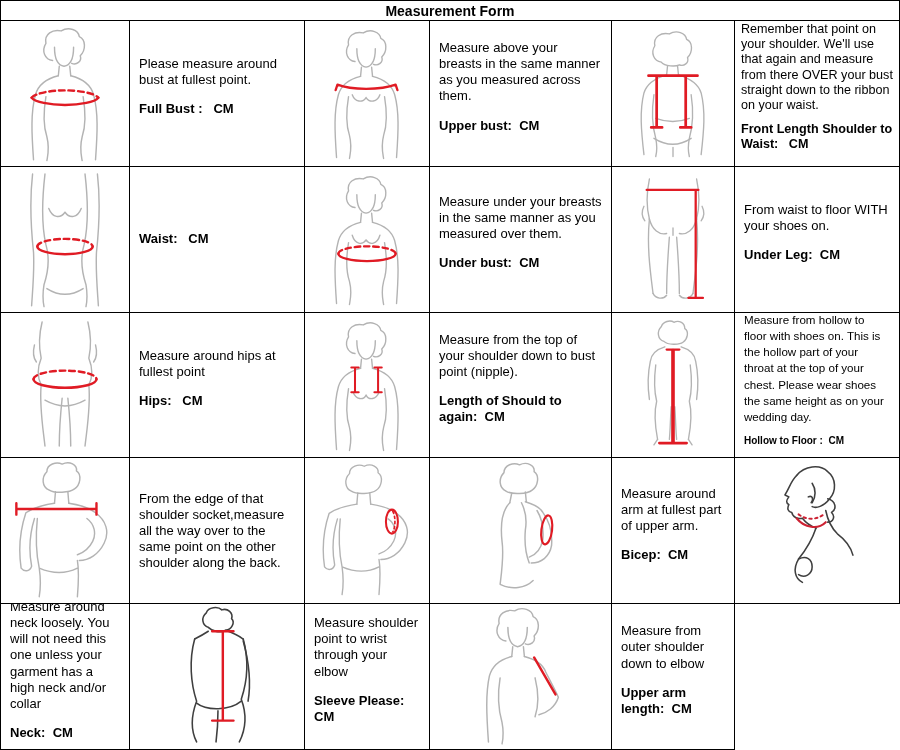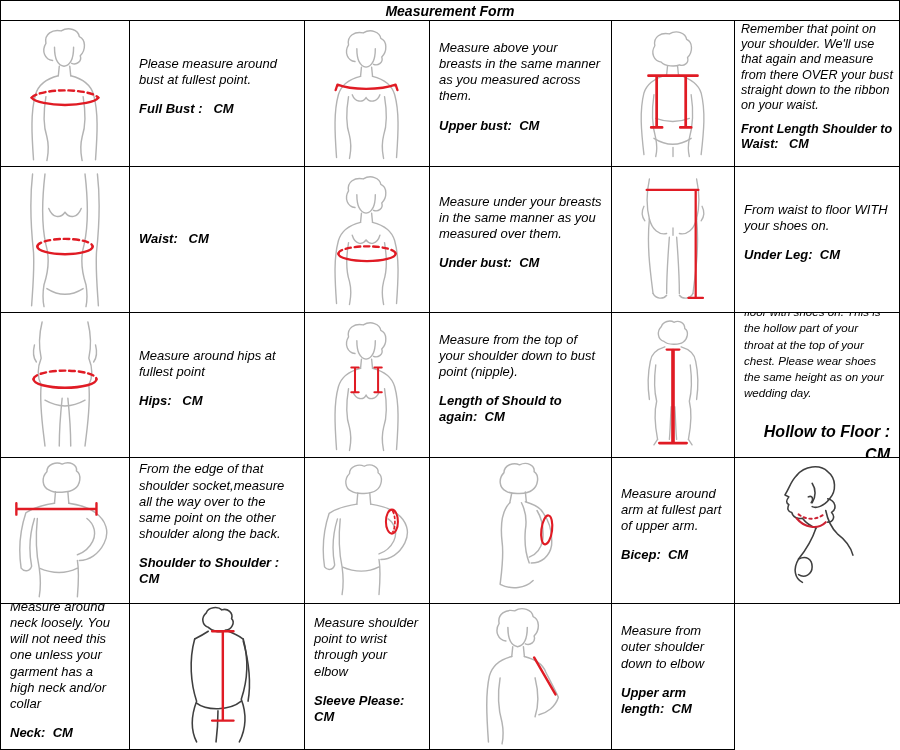--- a/index.html
+++ b/index.html
@@ -4,34 +4,33 @@
 <style>
   html,body { margin:0; padding:0; background:#fff; }
   body { font-family:"Liberation Sans", sans-serif; color:#000; }
   .form {
     width:900px; height:750px; box-sizing:border-box;
     border-top:1px solid #000; border-left:1px solid #000;
     display:grid;
     grid-template-columns:129px 175px 125px 182px 123px 165px;
     grid-template-rows:20px repeat(5, 1fr);
     background:#fff;
-    font-style:italic;
   }
   .cell { border-right:1px solid #000; border-bottom:1px solid #000; box-sizing:border-box; overflow:hidden; }
   .title {
     grid-column:1 / -1; display:flex; align-items:center; justify-content:center;
     font-weight:bold; font-size:14px;
   }
   .txt { display:flex; flex-direction:column; justify-content:center; padding:4px 9px; font-size:13px; line-height:1.24; }
   .txt .desc { margin:0; }
   .txt .label { font-weight:bold; margin-top:13px; white-space:pre-wrap; }
   .txt.tight { font-size:12.6px; padding:3px 6px; line-height:1.22; }
   .txt.tight .label { margin-top:8px; }
   .txt.small { font-size:11.6px; line-height:1.4; }
-  .txt.small .label { font-size:16px; margin-top:20px;text-align:right; }
+  .txt.small .label { font-size:10px; margin-top:9px; }
   .fig { display:flex; align-items:center; justify-content:center; padding:2px; }
   .fig svg { width:100%; height:100%; }
   .sk { fill:none; stroke:#b3b3b3; stroke-width:1.5; stroke-linecap:round; stroke-linejoin:round; }
   .dk { fill:none; stroke:#3f3f3f; stroke-width:1.6; stroke-linecap:round; stroke-linejoin:round; }
   .rd { fill:none; stroke:#e01b24; stroke-width:2.5; stroke-linecap:round; }
   .rds { stroke-dasharray:6,4; }
   .rdc { fill:none; stroke:#cc2233; stroke-width:2.2; stroke-linecap:round; }
 </style>
 </head>
 <body>
@@ -191,21 +190,20 @@
       <path class="sk" d="M48,30 C41,27 40,17 46,11 C46,3 56,0 62,3 C70,-1 78,4 77,10 C83,14 81,25 75,29 C70,33 54,34 48,30"></path>
       <path class="sk" d="M55,32 L54,44 M68,32 L69,44"></path>
       <path class="sk" d="M54,44 C40,46 30,50 24,54 C18,72 16,92 19,112 M33,60 C28,76 27,94 30,110 M19,112 C22,116 28,116 30,110"></path>
       <path class="sk" d="M69,44 C82,46 92,50 97,54 C108,62 112,74 106,86 C100,98 90,104 80,104 M88,60 C96,66 98,76 94,84 C90,92 84,96 78,98"></path>
       <path class="sk" d="M36,60 C34,80 35,98 38,112 C40,126 39,136 38,142 M38,112 C52,118 66,118 78,112 M78,104 C80,116 79,130 78,142"></path>
       <path class="rd" d="M14,50 L98,50 M14,44 L14,56 M98,44 L98,56"></path>
     </svg>
   </div>
   <div class="cell txt">
     <p class="desc">From the edge of that shoulder socket,measure all the way over to the same point on the other shoulder along the back.</p>
-    <p class="label">Shoulder to Shoulder : CM</p>
   </div>
   <div class="cell fig">
     <svg viewBox="0 0 130 145">
       <path class="sk" d="M48,30 C41,27 40,17 46,11 C46,3 56,0 62,3 C70,-1 78,4 77,10 C83,14 81,25 75,29 C70,33 54,34 48,30"></path>
       <path class="sk" d="M55,32 L54,44 M68,32 L69,44"></path>
       <path class="sk" d="M54,44 C40,46 30,50 24,54 C18,72 16,92 19,112 M33,60 C28,76 27,94 30,110 M19,112 C22,116 28,116 30,110"></path>
       <path class="sk" d="M69,44 C82,46 92,50 97,54 C108,62 112,74 106,86 C100,98 90,104 80,104 M88,60 C96,66 98,76 94,84 C90,92 84,96 78,98"></path>
       <path class="sk" d="M36,60 C34,80 35,98 38,112 C40,126 39,136 38,142 M38,112 C52,118 66,118 78,112 M78,104 C80,116 79,130 78,142"></path>
       <ellipse class="rd" style="stroke-width:2.2" cx="92" cy="63" rx="6.5" ry="13"></ellipse>
       <path class="rd rds" style="stroke-width:1.8;stroke-dasharray:2.5,3" d="M93,52 C96,57 96,69 93,74"></path>

